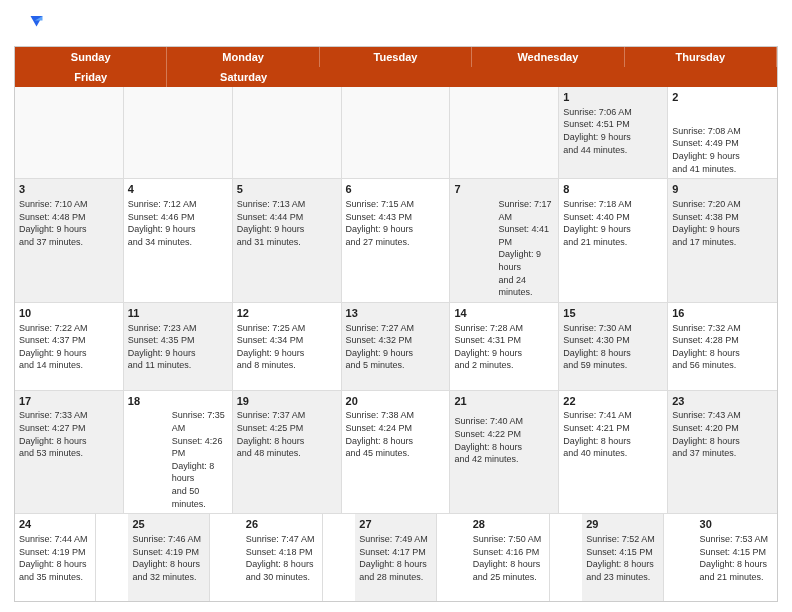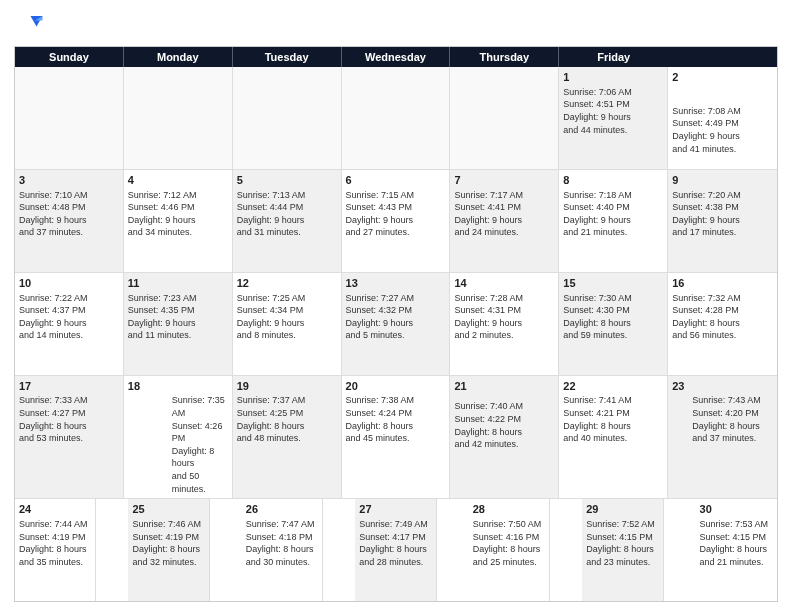--- a/index.html
+++ b/index.html
@@ -56,22 +56,22 @@
       color: #444;
     }
     .calendar {
       flex: 1;
       display: flex;
       flex-direction: column;
       border: 1px solid #ccc;
     }
     .cal-header {
       display: grid;
-      grid-template-columns: repeat(7, 1fr);
-      background: #0f172a;
+      grid-template-columns: repeat(5, 1fr);
+      background: #c2410c;
     }
     .cal-header-cell {
       color: #fff;
       font-size: 11px;
       font-weight: bold;
       padding: 4px 4px;
       text-align: center;
       border-right: 1px solid rgba(255,255,255,0.3);
     }
     .cal-header-cell:last-child { border-right: none; }
@@ -135,20 +135,21 @@
   </div>
 
   <div class="calendar">
     <div class="cal-header" id="cal-header-row">
         <div class="cal-header-cell">Sunday</div>
         <div class="cal-header-cell">Monday</div>
         <div class="cal-header-cell">Tuesday</div>
         <div class="cal-header-cell">Wednesday</div>
         <div class="cal-header-cell">Thursday</div>
         <div class="cal-header-cell">Friday</div>
+        <div class="cal-header-cell">Saturday</div>
       </div>
     <div class="cal-body" id="cal-body">
         <div class="cal-row">
           <div class="cal-cell empty"></div>
           <div class="cal-cell empty"></div>
           <div class="cal-cell empty"></div>
           <div class="cal-cell empty"></div>
           <div class="cal-cell empty"></div>
           <div class="cal-cell shaded">
             <span class="day-num">1</span>
@@ -189,21 +190,21 @@
           </div>
           <div class="cal-cell">
             <span class="day-num">6</span>
             <div class="day-info" style="white-space: pre-line;">Sunrise: 7:15 AM
 Sunset: 4:43 PM
 Daylight: 9 hours
 and 27 minutes.</div>
           </div>
           <div class="cal-cell shaded">
             <span class="day-num">7</span>
-            <div class="day-info" style="white-space: pre-line;">Sunrise: 7:17 AM
+            <div class="day-info" style="white-space: pre-line; margin-left: 44px;">Sunrise: 7:17 AM
 Sunset: 4:41 PM
 Daylight: 9 hours
 and 24 minutes.</div>
           </div>
           <div class="cal-cell">
             <span class="day-num">8</span>
             <div class="day-info" style="white-space: pre-line;">Sunrise: 7:18 AM
 Sunset: 4:40 PM
 Daylight: 9 hours
 and 21 minutes.</div>
@@ -305,21 +306,21 @@
           </div>
           <div class="cal-cell">
             <span class="day-num">22</span>
             <div class="day-info" style="white-space: pre-line;">Sunrise: 7:41 AM
 Sunset: 4:21 PM
 Daylight: 8 hours
 and 40 minutes.</div>
           </div>
           <div class="cal-cell shaded">
             <span class="day-num">23</span>
-            <div class="day-info" style="white-space: pre-line; margin-left: 20px;">Sunrise: 7:43 AM
+            <div class="day-info" style="white-space: pre-line;">Sunrise: 7:43 AM
 Sunset: 4:20 PM
 Daylight: 8 hours
 and 37 minutes.</div>
           </div>
         </div>
         <div class="cal-row">
           <div class="cal-cell">
             <span class="day-num">24</span>
             <div class="day-info" style="white-space: pre-line;">Sunrise: 7:44 AM
 Sunset: 4:19 PM

